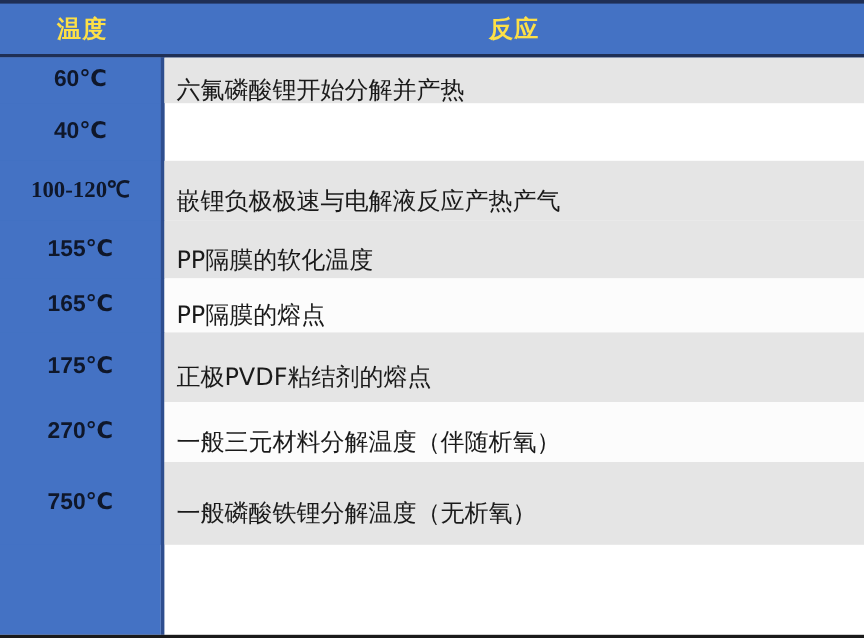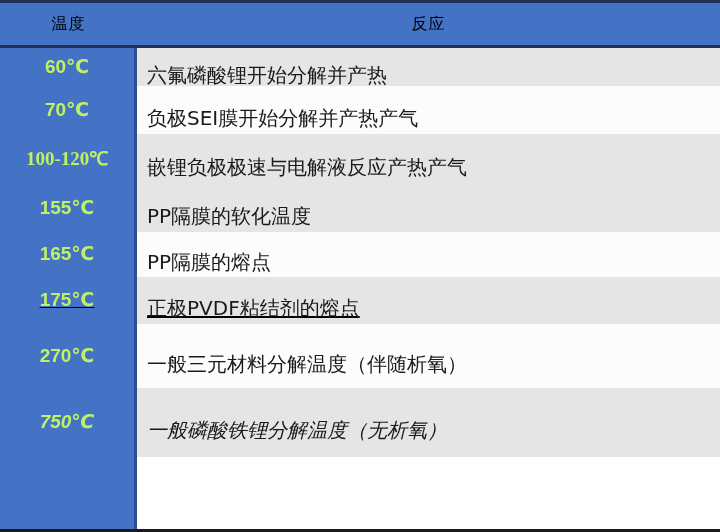--- a/index.html
+++ b/index.html
@@ -32,23 +32,23 @@
     border-bottom: 3px solid #1F2F55;
     box-sizing: border-box;
   }
   .header-cell {
     position: absolute;
     top: 0;
     height: 100%;
     display: flex;
     align-items: center;
     justify-content: center;
-    color: #000000;
-    font-size: 16px;
-    font-weight: normal;
+    color: #fde047;
+    font-size: 20px;
+    font-weight: bold;
     letter-spacing: 1px;
   }
   .header-cell.temp { left: 0;   width: 137px; }
   .header-cell.reac { left: 137px; width: 583px; }
 
   
   .temp-column {
     position: absolute;
     left: 0;
     top: 48px;
@@ -89,21 +89,21 @@
     box-sizing: border-box;
   }
   .row.gray  .reaction-cell { background: #E5E5E5; }
   .row.white .reaction-cell { background: #FCFCFC; }
 
   .temp-cell {
     width: 134px;
     flex: 0 0 134px;
     align-self: stretch;
     background: #4472C4;
-    color: #bef264;
+    color: #0f172a;
     font-size: 19px;
     font-weight: bold;
     display: flex;
     align-items: center;
     justify-content: center;
     box-sizing: border-box;
     text-align: center;
     line-height: 1.1;
   }
   .temp-cell.wide-label { font-size: 19px; font-family: Liberation Serif, serif; }
@@ -158,25 +158,22 @@
 
   <div class="rows" id="rows-container">
       <div class="row gray" style="height: 38px;">
         <div class="temp-cell">60℃</div>
         <div class="spacer-cell"></div>
         <div class="reaction-cell">
           <span class="txt">六氟磷酸锂开始分解并产热</span>
         </div>
       </div>
       <div class="row white" style="height: 48px;">
-        <div class="temp-cell">70℃</div>
-        <div class="spacer-cell"></div>
-        <div class="reaction-cell">
-          <span class="txt">负极SEI膜开始分解并产热产气</span>
-        </div>
+        <div class="temp-cell">40℃</div>
+        <div class="spacer-cell"></div>
       </div>
       <div class="row gray" style="height: 50px;">
         <div class="temp-cell wide-label">100-120℃</div>
         <div class="spacer-cell"></div>
         <div class="reaction-cell">
           <span class="txt">嵌锂负极极速与电解液反应产热产气</span>
         </div>
       </div>
       <div class="row gray" style="height: 48px;">
         <div class="temp-cell">155℃</div>
@@ -185,35 +182,35 @@
           <span class="txt">PP隔膜的软化温度</span>
         </div>
       </div>
       <div class="row white" style="height: 45px;">
         <div class="temp-cell">165℃</div>
         <div class="spacer-cell"></div>
         <div class="reaction-cell">
           <span class="txt">PP隔膜的熔点</span>
         </div>
       </div>
-      <div class="row gray" style="height: 47px; text-decoration: underline;">
+      <div class="row gray" style="height: 58px;">
         <div class="temp-cell">175℃</div>
         <div class="spacer-cell"></div>
         <div class="reaction-cell">
           <span class="txt">正极PVDF粘结剂的熔点</span>
         </div>
       </div>
-      <div class="row white" style="height: 64px;">
+      <div class="row white" style="height: 50px;">
         <div class="temp-cell">270℃</div>
         <div class="spacer-cell"></div>
         <div class="reaction-cell">
           <span class="txt">一般三元材料分解温度（伴随析氧）</span>
         </div>
       </div>
-      <div class="row gray" style="height: 69px; font-style: italic;">
+      <div class="row gray" style="height: 69px;">
         <div class="temp-cell">750℃</div>
         <div class="spacer-cell"></div>
         <div class="reaction-cell">
           <span class="txt">一般磷酸铁锂分解温度（无析氧）</span>
         </div>
       </div>
     </div>
 
   <div class="bottom-rule"></div>
 

